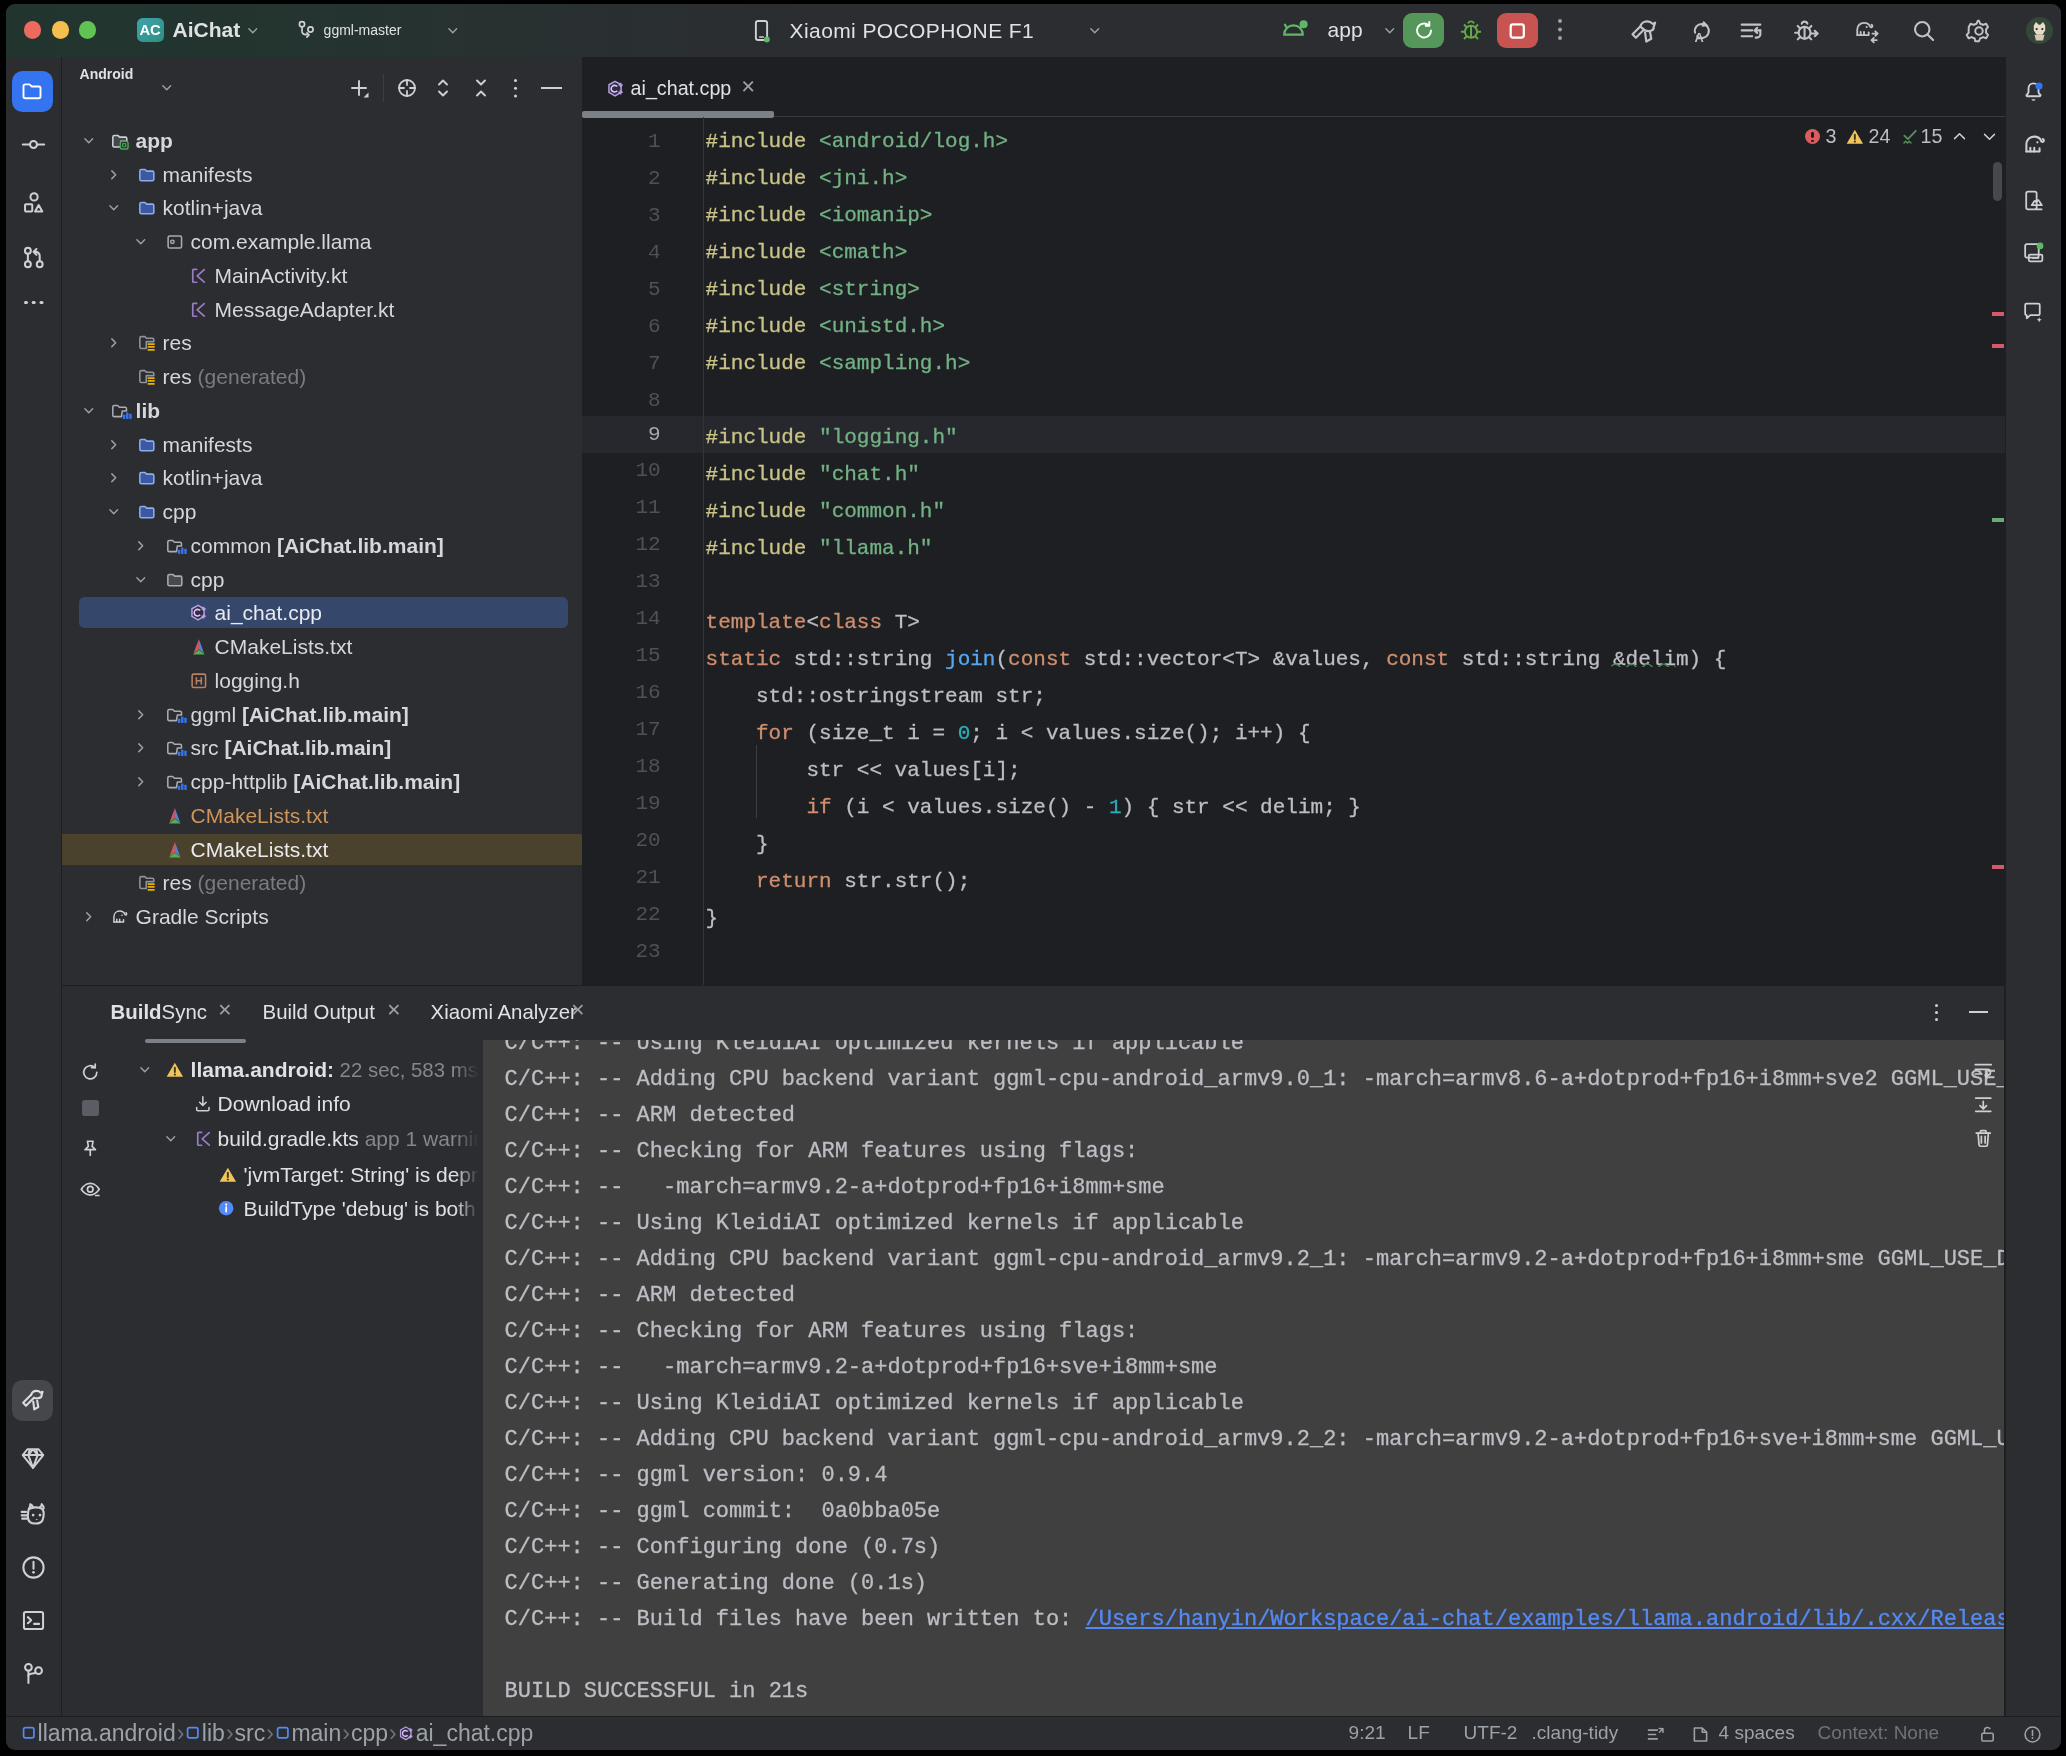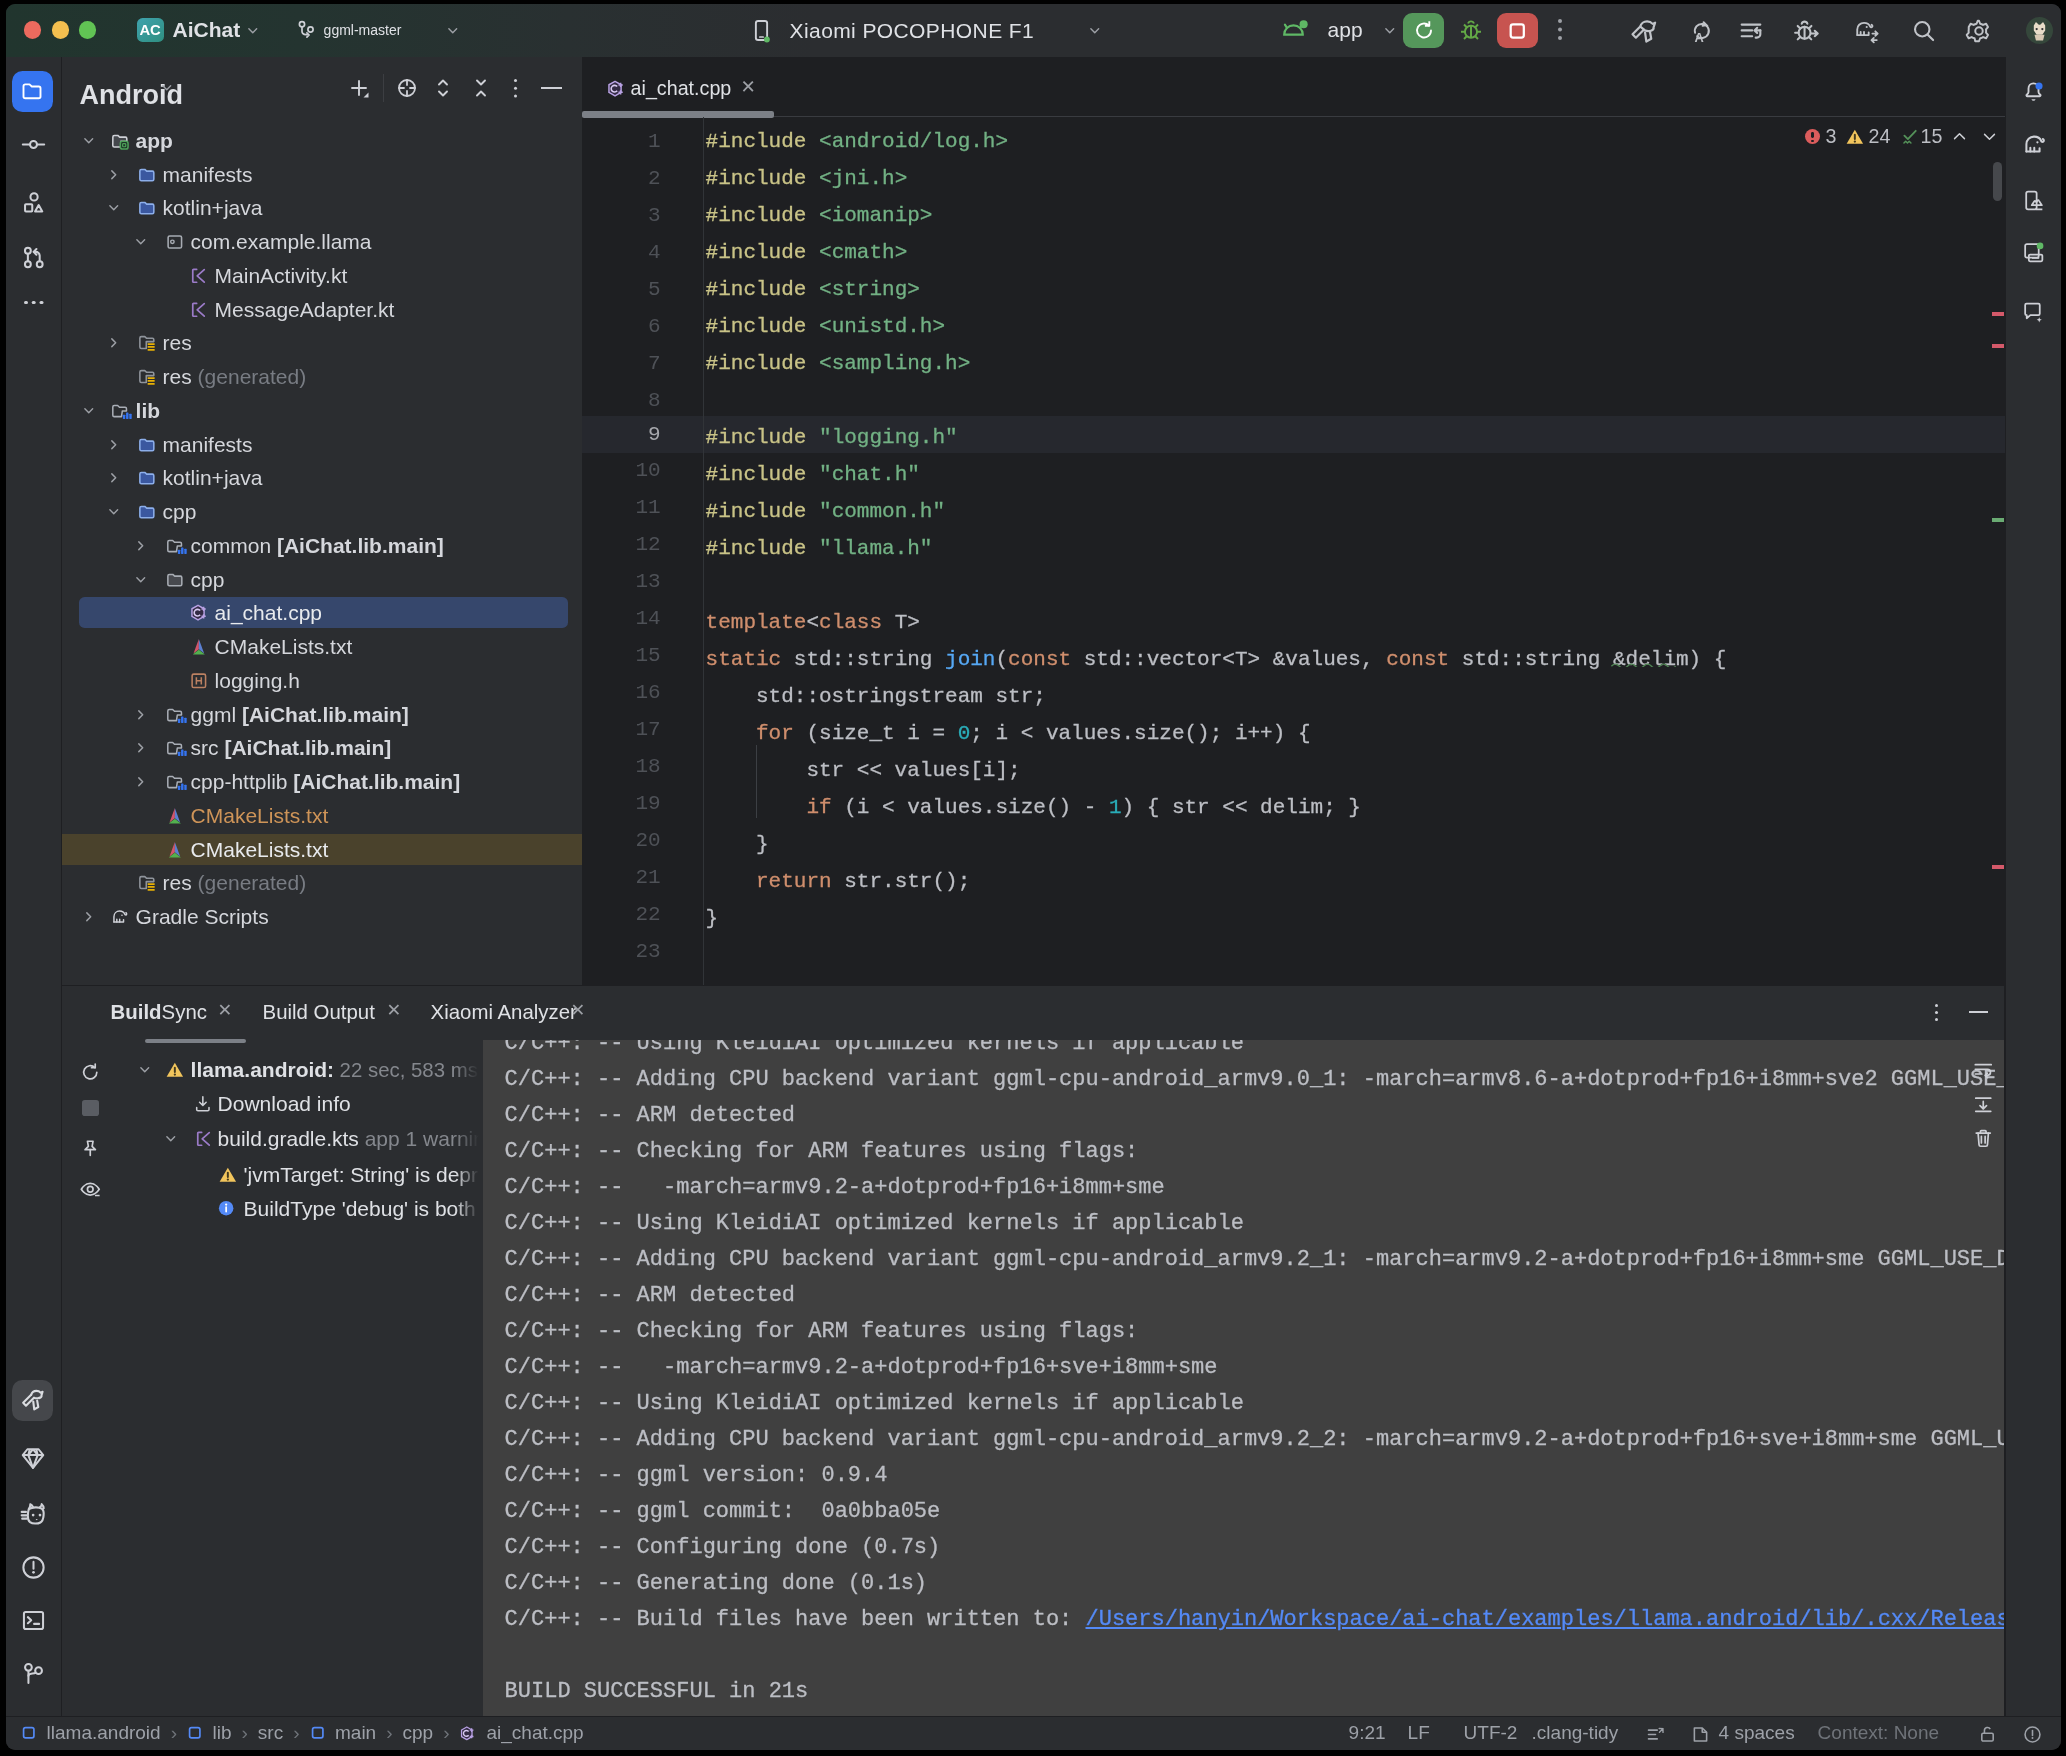--- a/index.html
+++ b/index.html
@@ -295,21 +295,21 @@
     </svg>
   <svg class="a" style="left:14px;top:1656px;" width="27" height="27" viewBox="0 0 24 24">
       <g fill="none" stroke="#ced0d6" stroke-width="1.8" stroke-linecap="round">
         <circle cx="7.5" cy="6.5" r="3"></circle>
         <circle cx="16.5" cy="9.5" r="3"></circle>
         <path d="M7.5 9.5v11"></path>
         <path d="M7.5 14c0-2.5 4.5-1.5 6.3-2.6"></path>
       </g>
     </svg>
 
-  <div class="a cv" style="left:74px;top:60px;height:63px;color:#dfe1e5;font-size:27px;font-weight:700;">Android</div>
+  <div class="a cv" style="left:74px;top:39px;height:63px;color:#dfe1e5;font-size:14px;font-weight:700;">Android</div>
   <svg class="a" style="left:153px;top:76px;color:#9da0a6" width="15.5" height="15.5" viewBox="0 0 24 24">
       <use href="#chevD"></use>
     </svg>
   <svg class="a" style="left:341px;top:72px;" width="24" height="24" viewBox="0 0 24 24">
       <path d="M12 5v14M5 12h14" stroke="#ced0d6" stroke-width="1.9" stroke-linecap="round"></path>
       <path d="M21.5 21.5h-5l5-5z" fill="#ced0d6"></path>
     </svg>
   <div class="a" style="left:377px;top:70px;width:1.4px;height:28px;background:#3c3e42;"></div>
   <svg class="a" style="left:389px;top:72px;" width="24" height="24" viewBox="0 0 24 24">
       <g fill="none" stroke="#ced0d6" stroke-width="1.8">
@@ -710,21 +710,21 @@
     <svg class="a" style="left:1489px;top:87px;" width="22.5" height="22.5" viewBox="0 0 24 24">
         <g fill="none" stroke="#ced0d6" stroke-width="1.8" stroke-linecap="round">
           <path d="M4.5 6.5h15M9 6.5V4.8c0-.5.4-.9.9-.9h4.2c.5 0 .9.4.9.9v1.7"></path>
           <path d="M6.5 6.5l1 12.3c0 .9.8 1.7 1.7 1.7h5.6c.9 0 1.7-.8 1.7-1.7l1-12.3"></path>
           <path d="M10 10v7M14 10v7"></path>
         </g>
       </svg>
   </div>
 
   <div class="a" style="left:0;top:1712px;width:2055px;height:34px;background:#2b2d30;border-top:1.4px solid #1e1f22;"></div>
-  <div class="a cv" style="left:15.5px;top:1713px;height:33px;color:#9da1a8;font-size:19px;gap:10px;">
+  <div class="a cv" style="left:15.5px;top:1713px;height:33px;color:#9da1a8;font-size:23px;gap:1px;">
     <svg width="15.5" height="15.5" viewBox="0 0 24 24">
         <rect x="4" y="4" width="16" height="16" rx="3" fill="none" stroke="#548af7" stroke-width="2.6"></rect>
       </svg>
       <span>llama.android</span>
       <span style="color:#6f7379;">›</span>
     <svg width="15.5" height="15.5" viewBox="0 0 24 24">
         <rect x="4" y="4" width="16" height="16" rx="3" fill="none" stroke="#548af7" stroke-width="2.6"></rect>
       </svg>
       <span>lib</span>
       <span style="color:#6f7379;">›</span>

